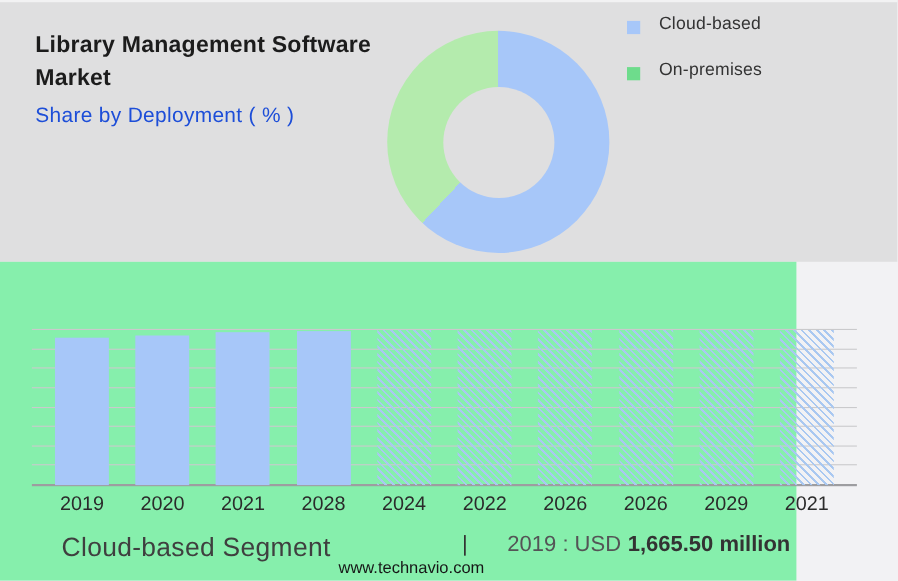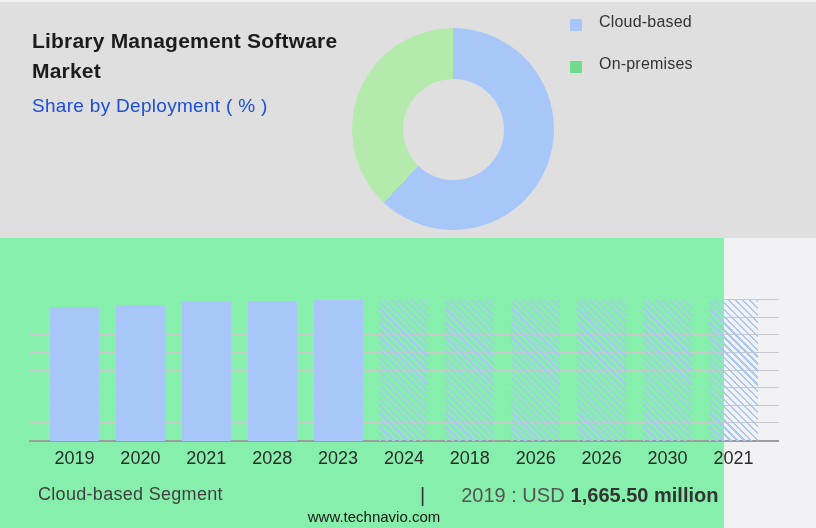--- a/index.html
+++ b/index.html
@@ -33,21 +33,21 @@
   .gridline.axis{height:2px;background:#9d9da0;z-index:3;}
   .bars{position:absolute;inset:0;z-index:1;display:flex;align-items:flex-end;justify-content:space-between;padding:0 21px;box-sizing:border-box;}
   .col{position:relative;width:49px;height:100%;display:flex;align-items:flex-end;}
   .bar{width:100%;}
   .bar.solid{background:#a7c7f9;}
   .bar.hatched{
     background-image:repeating-linear-gradient(45deg,#a9c8f1 0px,#a9c8f1 1.7px,rgba(255,255,255,0) 1.7px,rgba(255,255,255,0) 4.9px);
   }
   .year{position:absolute;top:100%;left:50%;transform:translateX(-50%);margin-top:7px;font-size:18px;color:#2b2b2b;white-space:nowrap;}
 
-  .footer-left{position:absolute;left:38px;top:246px;font-size:18px;color:#3f3f3f;letter-spacing:.3px;}
+  .footer-left{position:absolute;left:56px;top:246px;font-size:24px;color:#3f3f3f;letter-spacing:.3px;}
   .footer-right{position:absolute;left:420px;top:246px;font-size:20px;white-space:nowrap;}
   .divider{color:#333;margin-right:36px;}
   .value-prefix{color:#545456;}
   .value-bold{font-weight:bold;color:#333333;margin-left:6px;}
   .site{position:absolute;left:0;right:0;top:270px;text-align:center;font-size:15px;color:#161616;transform:translateX(12px);}
 </style>
 </head>
 <body>
 
 <div class="page">
@@ -98,42 +98,38 @@
           </div>
           <div class="col">
             <div class="bar solid" style="height: 98.4%;"></div>
             <div class="year">2021</div>
           </div>
           <div class="col">
             <div class="bar solid" style="height: 99.3%;"></div>
             <div class="year">2028</div>
           </div>
           <div class="col">
-            <div class="bar solid" style="height: 100%;"></div>
-            <div class="year">2023</div>
-          </div>
-          <div class="col">
             <div class="bar hatched" style="height: 100%;"></div>
             <div class="year">2024</div>
           </div>
           <div class="col">
             <div class="bar hatched" style="height: 100%;"></div>
-            <div class="year">2018</div>
+            <div class="year">2022</div>
           </div>
           <div class="col">
             <div class="bar hatched" style="height: 100%;"></div>
             <div class="year">2026</div>
           </div>
           <div class="col">
             <div class="bar hatched" style="height: 100%;"></div>
             <div class="year">2026</div>
           </div>
           <div class="col">
             <div class="bar hatched" style="height: 100%;"></div>
-            <div class="year">2030</div>
+            <div class="year">2029</div>
           </div>
           <div class="col">
             <div class="bar hatched" style="height: 100%;"></div>
             <div class="year">2021</div>
           </div>
         </div>
     </div>
 
     <div class="footer-left">Cloud-based Segment</div>
     <div class="footer-right">

